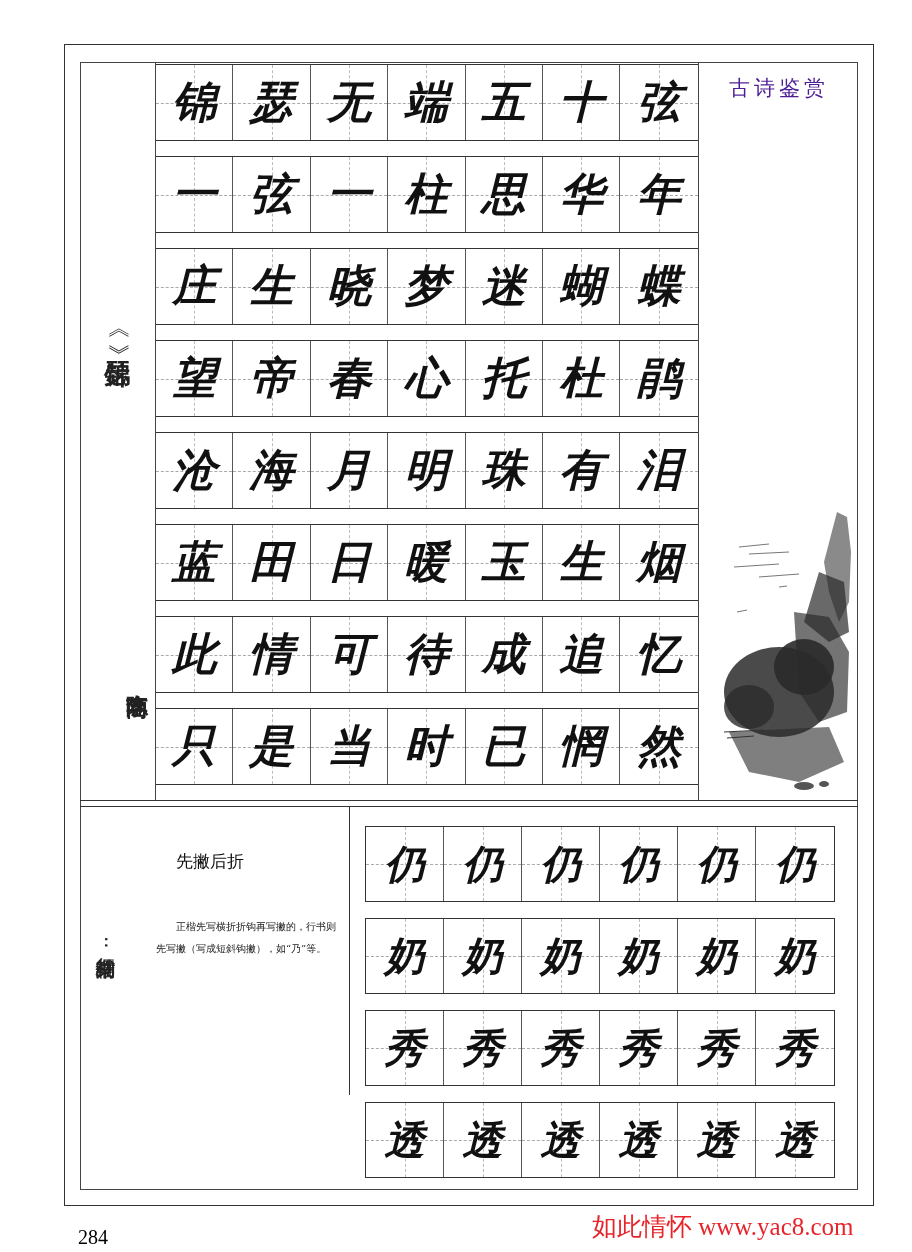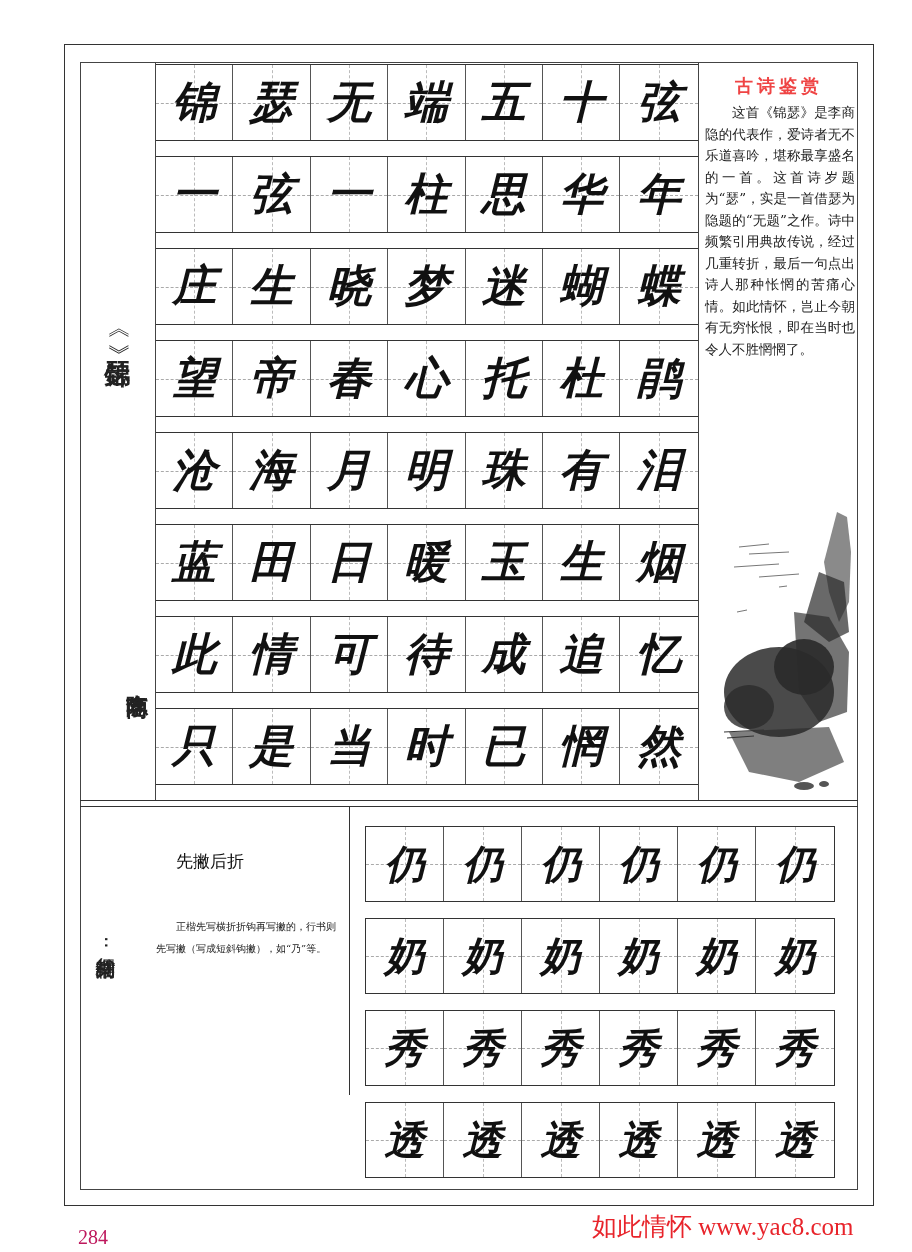--- a/index.html
+++ b/index.html
@@ -17,42 +17,42 @@
 
   .grid { position: absolute; left: 156px; top: 64px; width: 542px; }
   .grid-row { position: absolute; left: 0; width: 542px; height: 77px; display: flex; border-top: 1px solid #333; border-bottom: 1px solid #333; }
   .cell { position: relative; width: 77.4px; height: 75px; border-right: 1px solid #555; display: flex; align-items: center; justify-content: center; }
   .cell:last-child { border-right: none; }
   .cell::before { content: ""; position: absolute; left: 0; right: 0; top: 50%; border-top: 1px dashed #aaa; }
   .cell::after { content: ""; position: absolute; top: 0; bottom: 0; left: 50%; border-left: 1px dashed #bbb; }
   .cell span { position: relative; z-index: 2; font-family: "DejaVu Serif", serif; font-size: 44px; font-weight: bold; color: #111; font-style: italic; }
 
   .right-panel { position: absolute; left: 698px; top: 62px; width: 160px; height: 738px; border-left: 1px solid #444; }
-  .appreciation-title { position: absolute; left: 0; top: 12px; width: 160px; text-align: center; font-family: "DejaVu Sans", sans-serif; font-size: 18px; font-weight: bold; letter-spacing: 4px; color: #ef4444; }
+  .appreciation-title { position: absolute; left: 0; top: 12px; width: 160px; text-align: center; font-family: "DejaVu Sans", sans-serif; font-size: 21px; font-weight: normal; letter-spacing: 4px; color: #4c1d95; }
   .appreciation-text { position: absolute; left: 6px; top: 40px; width: 150px; font-family: "DejaVu Serif", serif; font-size: 13.5px; line-height: 21.5px; color: #222; text-indent: 2em; text-align: justify; }
   .landscape { position: absolute; left: 10px; top: 430px; width: 145px; height: 305px; }
 
   .divider { position: absolute; left: 80px; top: 800px; width: 778px; border-top: 1px solid #333; }
   .divider2 { position: absolute; left: 80px; top: 806px; width: 778px; border-top: 1px solid #333; }
 
   
   .lesson-panel { position: absolute; left: 80px; top: 806px; width: 270px; height: 289px; border-right: 1px solid #333; }
   .lesson-heading { position: absolute; left: 96px; top: 44px; font-family: "DejaVu Sans", sans-serif; font-size: 17px; color: #111; }
   .lesson-text { position: absolute; left: 76px; top: 110px; width: 184px; font-family: "DejaVu Serif", serif; font-size: 10px; line-height: 22px; color: #222; text-indent: 2em; }
   .section-label { position: absolute; left: 14px; top: 130px; width: 26px; font-family: "DejaVu Sans", sans-serif; font-size: 20px; line-height: 24px; text-align: center; color: #222; }
 
   .practice { position: absolute; left: 365px; top: 826px; width: 470px; }
   .practice-row { position: absolute; left: 0; width: 470px; height: 76px; display: flex; border: 1px solid #333; }
   .pcell { position: relative; width: 78.2px; height: 74px; border-right: 1px solid #555; display: flex; align-items: center; justify-content: center; }
   .pcell:last-child { border-right: none; }
   .pcell::before { content: ""; position: absolute; left: 0; right: 0; top: 50%; border-top: 1px dashed #aaa; }
   .pcell::after { content: ""; position: absolute; top: 0; bottom: 0; left: 50%; border-left: 1px dashed #bbb; }
   .pcell span { position: relative; z-index: 2; font-size: 40px; font-weight: bold; font-style: italic; color: #111; }
 
-  .page-number { position: absolute; left: 78px; top: 1226px; font-family: "Liberation Serif", serif; font-size: 20px; color: #be185d; text-align: center; }
+  .page-number { position: absolute; left: 78px; top: 1226px; font-family: "Liberation Serif", serif; font-size: 20px; color: #000000; text-align: center; }
   .watermark { position: absolute; left: 592px; top: 1210px; font-family: "Liberation Serif", serif; font-size: 25px; color: #e8242b; letter-spacing: 0px; }
 </style>
 </head>
 <body>
 
 <div class="outer-border"></div>
 <div class="inner-border"></div>
 
 <div class="title-col">
   <div class="poem-title">
@@ -247,21 +247,20 @@
         <span>惘</span>
       </div>
       <div class="cell">
         <span>然</span>
       </div>
     </div>
   </div>
 
 <div class="right-panel">
   <div class="appreciation-title">古诗鉴赏</div>
-  <div class="appreciation-text">这首《锦瑟》是李商隐的代表作，爱诗者无不乐道喜吟，堪称最享盛名的一首。这首诗岁题为“瑟”，实是一首借瑟为隐题的“无题”之作。诗中频繁引用典故传说，经过几重转折，最后一句点出诗人那种怅惘的苦痛心情。如此情怀，岂止今朝有无穷怅恨，即在当时也令人不胜惘惘了。</div>
   <svg class="landscape" viewBox="0 0 145 305">
     <g fill="none" stroke="#777" stroke-width="1">
       <path d="M30 55 L60 52 M40 62 L80 60 M25 75 L70 72 M50 85 L90 82"></path>
       <path d="M28 120 L38 118"></path>
       <path d="M70 95 L78 94"></path>
     </g>
     <g fill="#2a2a2a">
       <path d="M128 20 L138 25 L142 60 L140 110 L130 130 L120 100 L115 70 Z" opacity="0.55"></path>
       <path d="M110 80 L135 90 L140 140 L120 150 L95 130 Z" opacity="0.7"></path>
       <path d="M85 120 L120 125 L140 160 L138 220 L110 230 L90 200 Z" opacity="0.65"></path>

